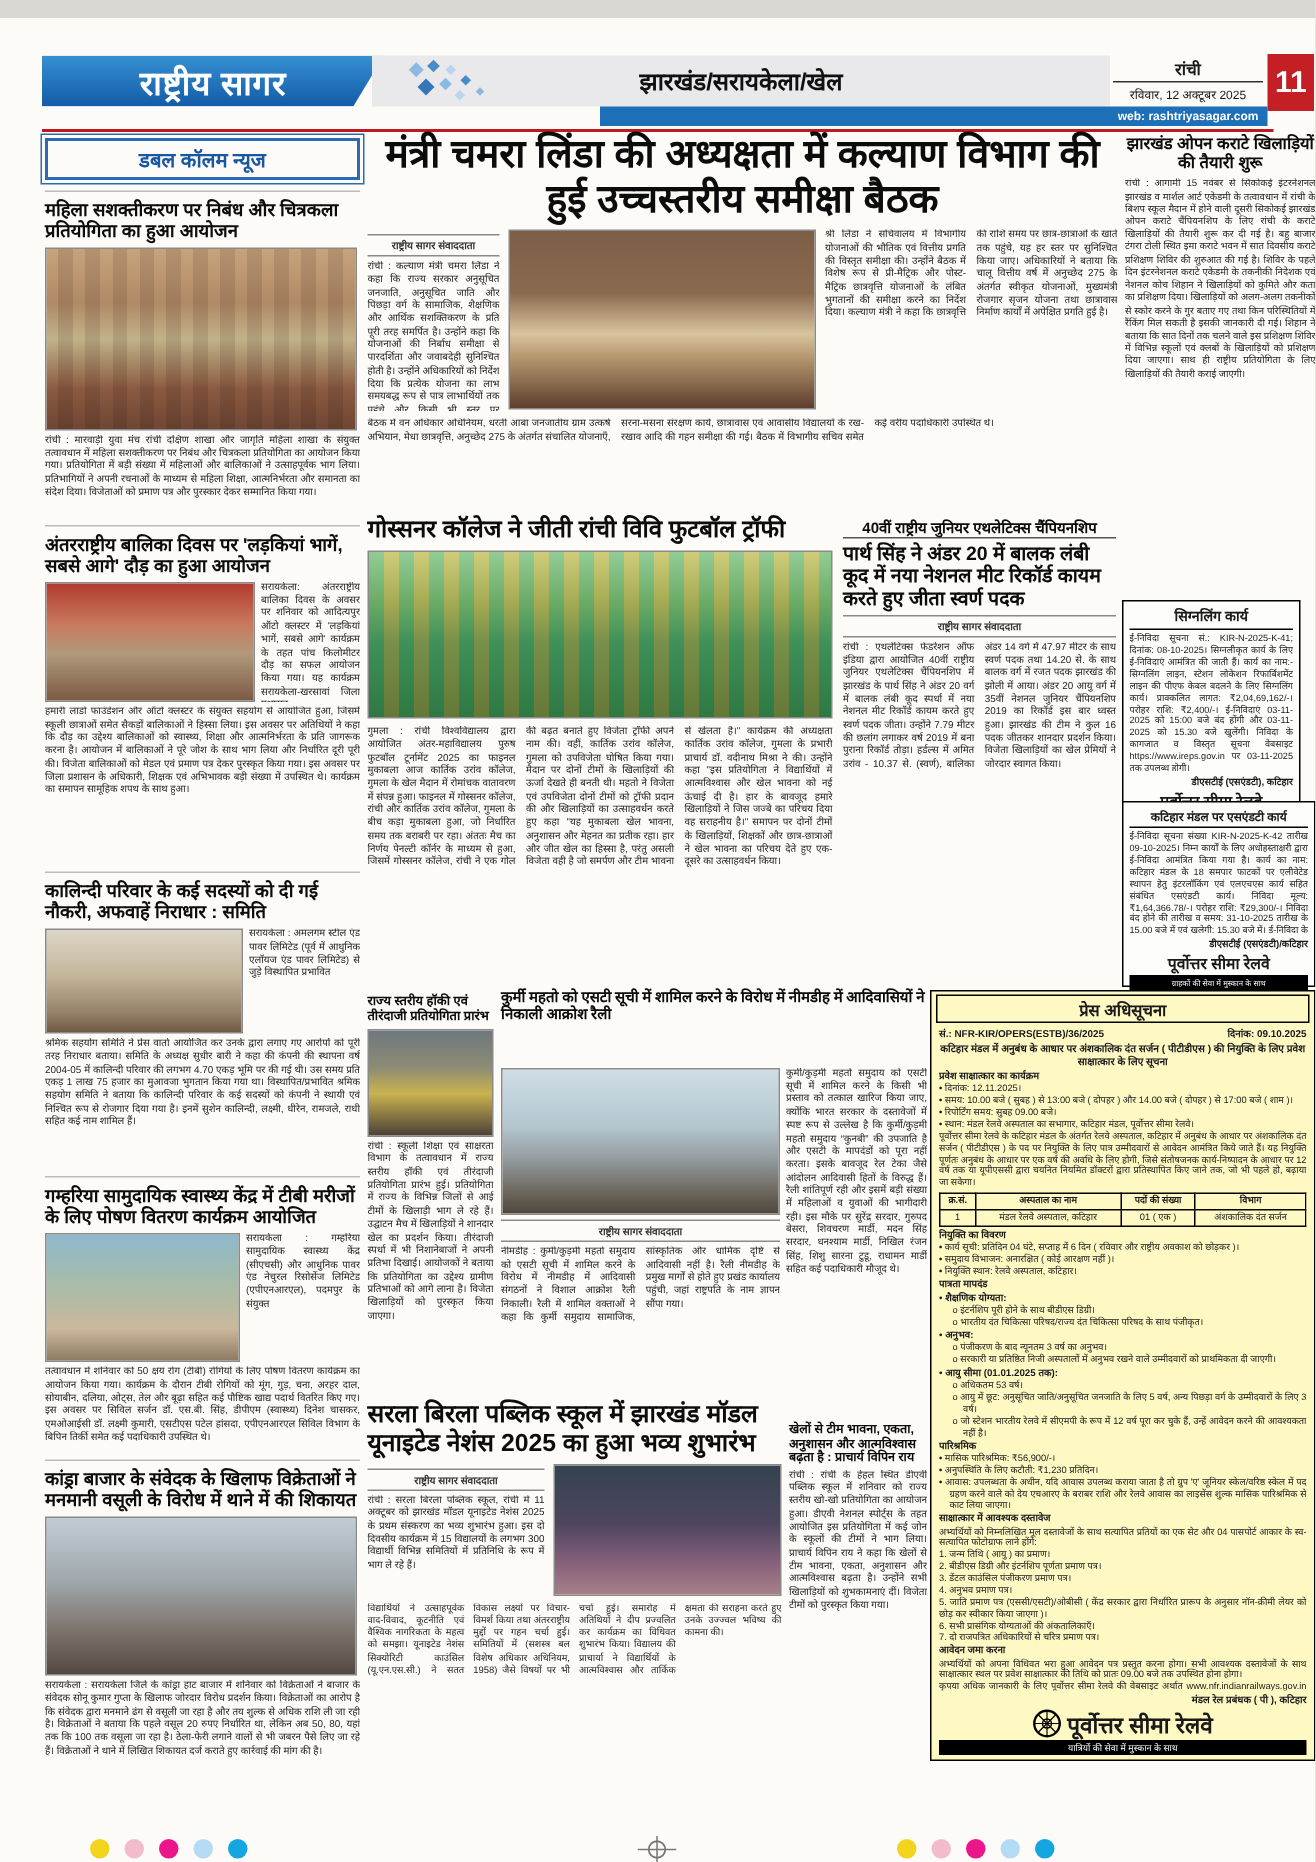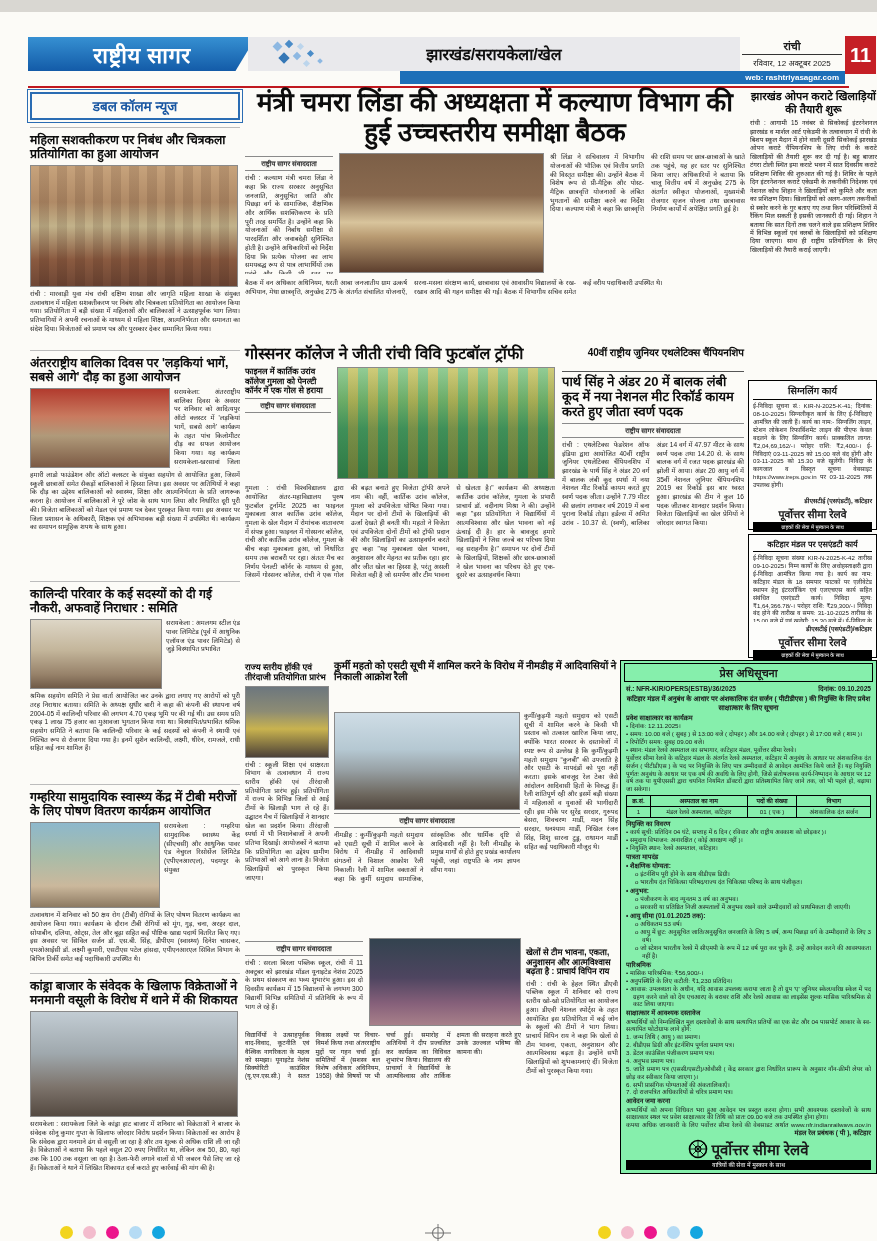--- a/index.html
+++ b/index.html
@@ -52,21 +52,21 @@
   .sidewrap{display:flex;gap:4px;margin-bottom:3px;}
   
   .tbox{border:1.5px solid #000;padding:3px 4px;box-sizing:border-box;background:#fdfdfb;}
   .tbox-title{font-weight:bold;font-size:9.5px;text-align:center;border-bottom:1px solid #000;padding-bottom:2px;margin-bottom:2px;}
   .tbox-body{font-size:6.1px;line-height:1.3;text-align:justify;overflow:hidden;}
   .tbox-sign{font-size:6.4px;font-weight:bold;text-align:right;margin-top:2px;}
   .brandrow{display:flex;align-items:center;justify-content:center;gap:3px;margin-top:2px;}
   .brandname{font-weight:bold;font-size:10.5px;white-space:nowrap;}
   .tagbar{background:#000;color:#fff;font-size:5.2px;text-align:center;padding:1px 0;margin-top:1px;}
   
-  .press{border:1.5px solid #000;box-sizing:border-box;background:#86efac;display:flex;flex-direction:column;padding:3px 5px;}
+  .press{border:1.5px solid #000;box-sizing:border-box;background:#fef9c3;display:flex;flex-direction:column;padding:3px 5px;}
   .press-title{font-weight:bold;font-size:11px;text-align:center;border:1px solid #000;margin:-1px -2px 2px;padding:1px 0;}
   .press-refrow{display:flex;justify-content:space-between;font-weight:bold;font-size:6.6px;}
   .press-sub{font-weight:bold;font-size:6.8px;text-align:center;margin:1px 0;}
   .press-h{font-weight:bold;font-size:6.5px;margin-top:1px;}
   .press-body{font-size:6.2px;line-height:1.27;text-align:justify;overflow:hidden;flex:1;}
   .bullet{padding-left:7px;text-indent:-7px;}
   .bullet::before{content:"• ";font-weight:bold;}
   .subb{padding-left:16px;text-indent:-7px;}
   .subb::before{content:"o ";}
   .ptable{width:100%;border-collapse:collapse;margin:2px 0;font-size:6.2px;text-align:center;}
@@ -163,21 +163,21 @@
       <div class="bt cols2" style="flex:1;height:120px;">श्री लिंडा ने सचिवालय में विभागीय योजनाओं की भौतिक एवं वित्तीय प्रगति की विस्तृत समीक्षा की। उन्होंने बैठक में विशेष रूप से प्री-मैट्रिक और पोस्ट-मैट्रिक छात्रवृत्ति योजनाओं के लंबित भुगतानों की समीक्षा करने का निर्देश दिया। कल्याण मंत्री ने कहा कि छात्रवृत्ति की राशि समय पर छात्र-छात्राओं के खाते तक पहुंचे, यह हर स्तर पर सुनिश्चित किया जाए। अधिकारियों ने बताया कि चालू वित्तीय वर्ष में अनुच्छेद 275 के अंतर्गत स्वीकृत योजनाओं, मुख्यमंत्री रोजगार सृजन योजना तथा छात्रावास निर्माण कार्यों में अपेक्षित प्रगति हुई है।</div>
     </div>
     <div class="bt cols3" style="height:62px;margin-top:5px;">बैठक में वन अधिकार अधिनियम, धरती आबा जनजातीय ग्राम उत्कर्ष अभियान, मेधा छात्रवृत्ति, अनुच्छेद 275 के अंतर्गत संचालित योजनाएँ, सरना-मसना संरक्षण कार्य, छात्रावास एवं आवासीय विद्यालयों के रख-रखाव आदि की गहन समीक्षा की गई। बैठक में विभागीय सचिव समेत कई वरीय पदाधिकारी उपस्थित थे।</div>
   </div>
 
   <div class="abs" style="left:750px;top:78px;width:127px;">
     <div class="hl" style="font-size:11px;text-align:center;">झारखंड ओपन कराटे खिलाड़ियों की तैयारी शुरू</div>
     <div class="bt" style="height:252px;margin-top:4px;font-size:6.4px;">रांची : आगामी 15 नवंबर से सिकोकई इंटरनेशनल झारखंड व मार्शल आर्ट एकेडमी के तत्वावधान में रांची के बिशप स्कूल मैदान में होने वाली दूसरी सिकोकई झारखंड ओपन कराटे चैंपियनशिप के लिए रांची के कराटे खिलाड़ियों की तैयारी शुरू कर दी गई है। बहु बाजार टंगरा टोली स्थित इमा कराटे भवन में सात दिवसीय कराटे प्रशिक्षण शिविर की शुरुआत की गई है। शिविर के पहले दिन इंटरनेशनल कराटे एकेडमी के तकनीकी निदेशक एवं नेशनल कोच शिहान ने खिलाड़ियों को कुमिते और कता का प्रशिक्षण दिया। खिलाड़ियों को अलग-अलग तकनीकों से स्कोर करने के गुर बताए गए तथा किन परिस्थितियों में रैंकिंग मिल सकती है इसकी जानकारी दी गई। शिहान ने बताया कि सात दिनों तक चलने वाले इस प्रशिक्षण शिविर में विभिन्न स्कूलों एवं क्लबों के खिलाड़ियों को प्रशिक्षण दिया जाएगा। साथ ही राष्ट्रीय प्रतियोगिता के लिए खिलाड़ियों की तैयारी कराई जाएगी।</div>
   </div>
 
-  <div class="abs tbox" style="left:748px;top:368px;width:129px;height:150px;">
+  <div class="abs tbox" style="left:748px;top:388px;width:119px;height:150px;">
     <div class="tbox-title">सिग्नलिंग कार्य</div>
     <div class="tbox-body" style="height:92px;">ई-निविदा सूचना सं.: KIR-N-2025-K-41; दिनांक: 08-10-2025। सिग्नलीकृत कार्य के लिए ई-निविदाएं आमंत्रित की जाती हैं। कार्य का नाम:- सिग्नलिंग लाइन, स्टेशन लोकेशन रिफार्बिशमेंट लाइन की पीएफ केबल बदलने के लिए सिग्नलिंग कार्य। प्राक्कलित लागत: ₹2,04,69,162/-। परोहर राशि: ₹2,400/-। ई-निविदाएं 03-11-2025 को 15:00 बजे बंद होंगी और 03-11-2025 को 15.30 बजे खुलेंगी। निविदा के कागजात व विस्तृत सूचना वेबसाइट https://www.ireps.gov.in पर 03-11-2025 तक उपलब्ध होगी।</div>
     <div class="tbox-sign">डीएसटीई (एसएंडटी), कटिहार</div>
     <div class="brandrow">
       <span class="brandname">पूर्वोत्तर सीमा रेलवे</span>
     </div>
     <div class="tagbar">ग्राहकों की सेवा में मुस्कान के साथ</div>
   </div>
 
   <div class="abs tbox" style="left:748px;top:522px;width:129px;height:124px;">
@@ -186,51 +186,48 @@
     <div class="tbox-sign">डीएसटीई (एसएंडटी)/कटिहार</div>
     <div class="brandrow">
       <span class="brandname">पूर्वोत्तर सीमा रेलवे</span>
     </div>
     <div class="tagbar">ग्राहकों की सेवा में मुस्कान के साथ</div>
   </div>
 
   <div class="abs" style="left:245px;top:333px;width:310px;">
     <div class="hl" style="font-size:16px;">गोस्सनर कॉलेज ने जीती रांची विवि फुटबॉल ट्रॉफी</div>
     <div style="display:flex;gap:6px;margin-top:4px;">
-      <div style="width:86px;flex:none;">
-        <div class="hl" style="font-size:8.2px;">फाइनल में कार्तिक उरांव कॉलेज गुमला को पेनल्टी कॉर्नर में एक गोल से हराया</div>
-        <div class="byline">राष्ट्रीय सागर संवाददाता</div>
-      </div>
       <div class="ph ph-football" style="flex:1;height:112px;"></div>
     </div>
     <div class="bt cols3" style="height:168px;margin-top:5px;">गुमला : रांची विश्वविद्यालय द्वारा आयोजित अंतर-महाविद्यालय पुरुष फुटबॉल टूर्नामेंट 2025 का फाइनल मुकाबला आज कार्तिक उरांव कॉलेज, गुमला के खेल मैदान में रोमांचक वातावरण में संपन्न हुआ। फाइनल में गोस्सनर कॉलेज, रांची और कार्तिक उरांव कॉलेज, गुमला के बीच कड़ा मुकाबला हुआ, जो निर्धारित समय तक बराबरी पर रहा। अंततः मैच का निर्णय पेनल्टी कॉर्नर के माध्यम से हुआ, जिसमें गोस्सनर कॉलेज, रांची ने एक गोल की बढ़त बनाते हुए विजेता ट्रॉफी अपने नाम की। वहीं, कार्तिक उरांव कॉलेज, गुमला को उपविजेता घोषित किया गया। मैदान पर दोनों टीमों के खिलाड़ियों की ऊर्जा देखते ही बनती थी। महतो ने विजेता एवं उपविजेता दोनों टीमों को ट्रॉफी प्रदान की और खिलाड़ियों का उत्साहवर्धन करते हुए कहा "यह मुकाबला खेल भावना, अनुशासन और मेहनत का प्रतीक रहा। हार और जीत खेल का हिस्सा है, परंतु असली विजेता वही है जो समर्पण और टीम भावना से खेलता है।" कार्यक्रम की अध्यक्षता कार्तिक उरांव कॉलेज, गुमला के प्रभारी प्राचार्य डॉ. वदीनाथ मिश्रा ने की। उन्होंने कहा "इस प्रतियोगिता ने विद्यार्थियों में आत्मविश्वास और खेल भावना को नई ऊंचाई दी है। हार के बावजूद हमारे खिलाड़ियों ने जिस जज्बे का परिचय दिया वह सराहनीय है।" समापन पर दोनों टीमों के खिलाड़ियों, शिक्षकों और छात्र-छात्राओं ने खेल भावना का परिचय देते हुए एक-दूसरे का उत्साहवर्धन किया।</div>
   </div>
 
   <div class="abs" style="left:562px;top:335px;width:182px;">
-    <div class="hl" style="font-size:10px;text-align:right;border-bottom:1px solid #555;padding-bottom:13px;">40वीं राष्ट्रीय जुनियर एथलेटिक्स चैंपियनशिप</div>
+    <div class="hl" style="font-size:10px;text-align:center;border-bottom:1px solid #555;padding-bottom:0;">40वीं राष्ट्रीय जुनियर एथलेटिक्स चैंपियनशिप</div>
     <div class="hl" style="font-size:13px;margin-top:3px;">पार्थ सिंह ने अंडर 20 में बालक लंबी कूद में नया नेशनल मीट रिकॉर्ड कायम करते हुए जीता स्वर्ण पदक</div>
     <div class="byline">राष्ट्रीय सागर संवाददाता</div>
     <div class="bt cols2" style="height:218px;">रांची : एथलेटिक्स फेडरेशन ऑफ इंडिया द्वारा आयोजित 40वीं राष्ट्रीय जुनियर एथलेटिक्स चैंपियनशिप में झारखंड के पार्थ सिंह ने अंडर 20 वर्ग में बालक लंबी कूद स्पर्धा में नया नेशनल मीट रिकॉर्ड कायम करते हुए स्वर्ण पदक जीता। उन्होंने 7.79 मीटर की छलांग लगाकर वर्ष 2019 में बना पुराना रिकॉर्ड तोड़ा। हर्डल्स में अमित उरांव - 10.37 से. (स्वर्ण), बालिका अंडर 14 वर्ग में 47.97 मीटर के साथ स्वर्ण पदक तथा 14.20 से. के साथ बालक वर्ग में रजत पदक झारखंड की झोली में आया। अंडर 20 आयु वर्ग में 35वीं नेशनल जुनियर चैंपियनशिप 2019 का रिकॉर्ड इस बार ध्वस्त हुआ। झारखंड की टीम ने कुल 16 पदक जीतकर शानदार प्रदर्शन किया। विजेता खिलाड़ियों का खेल प्रेमियों ने जोरदार स्वागत किया।</div>
   </div>
 
   <div class="abs" style="left:245px;top:651px;width:84px;">
     <div class="hl" style="font-size:8.6px;">राज्य स्तरीय हॉकी एवं तीरंदाजी प्रतियोगिता प्रारंभ</div>
     <div class="ph ph-hockey" style="width:84px;height:72px;margin-top:3px;"></div>
     <div class="bt" style="height:168px;margin-top:3px;">रांची : स्कूली शिक्षा एवं साक्षरता विभाग के तत्वावधान में राज्य स्तरीय हॉकी एवं तीरंदाजी प्रतियोगिता प्रारंभ हुई। प्रतियोगिता में राज्य के विभिन्न जिलों से आई टीमों के खिलाड़ी भाग ले रहे हैं। उद्घाटन मैच में खिलाड़ियों ने शानदार खेल का प्रदर्शन किया। तीरंदाजी स्पर्धा में भी निशानेबाजों ने अपनी प्रतिभा दिखाई। आयोजकों ने बताया कि प्रतियोगिता का उद्देश्य ग्रामीण प्रतिभाओं को आगे लाना है। विजेता खिलाड़ियों को पुरस्कृत किया जाएगा।</div>
   </div>
 
   <div class="abs hl" style="left:334px;top:648px;width:286px;font-size:10px;font-family:Liberation Serif, serif;">कुर्मी महतो को एसटी सूची में शामिल करने के विरोध में नीमडीह में आदिवासियों ने निकाली आक्रोश रैली</div>
   <div class="abs" style="left:334px;top:700px;width:186px;">
     <div class="ph ph-rallyimg" style="width:186px;height:98px;"></div>
     <div class="byline">राष्ट्रीय सागर संवाददाता</div>
     <div class="bt cols2" style="height:92px;">नीमडीह : कुर्मी/कुड़मी महतो समुदाय को एसटी सूची में शामिल करने के विरोध में नीमडीह में आदिवासी संगठनों ने विशाल आक्रोश रैली निकाली। रैली में शामिल वक्ताओं ने कहा कि कुर्मी समुदाय सामाजिक, सांस्कृतिक और धार्मिक दृष्टि से आदिवासी नहीं है। रैली नीमडीह के प्रमुख मार्गों से होते हुए प्रखंड कार्यालय पहुंची, जहां राष्ट्रपति के नाम ज्ञापन सौंपा गया।</div>
   </div>
   <div class="abs bt" style="left:524px;top:700px;width:94px;height:232px;">कुर्मी/कुड़मी महतो समुदाय को एसटी सूची में शामिल करने के किसी भी प्रस्ताव को तत्काल खारिज किया जाए, क्योंकि भारत सरकार के दस्तावेजों में स्पष्ट रूप से उल्लेख है कि कुर्मी/कुड़मी महतो समुदाय “कुनबी” की उपजाति है और एसटी के मापदंडों को पूरा नहीं करता। इसके बावजूद रेल टेका जैसे आंदोलन आदिवासी हितों के विरुद्ध हैं। रैली शांतिपूर्ण रही और इसमें बड़ी संख्या में महिलाओं व युवाओं की भागीदारी रही। इस मौके पर सुरेंद्र सरदार, गुरुपद बेसरा, शिवचरण मार्डी, मदन सिंह सरदार, धनश्याम मार्डी, निखिल रंजन सिंह, शिशु सारना टुडू, राधामन मार्डी सहित कई पदाधिकारी मौजूद थे।</div>
 
   <div class="abs" style="left:245px;top:922px;width:276px;">
+    <div class="hl" style="font-size:16.5px;">सरला बिरला पब्लिक स्कूल में झारखंड मॉडल यूनाइटेड नेशंस 2025 का हुआ भव्य शुभारंभ</div>
     <div style="display:flex;gap:6px;margin-top:4px;">
       <div style="width:118px;flex:none;">
         <div class="byline">राष्ट्रीय सागर संवाददाता</div>
         <div class="bt" style="height:66px;">रांची : सरला बिरला पब्लिक स्कूल, रांची में 11 अक्टूबर को झारखंड मॉडल यूनाइटेड नेशंस 2025 के प्रथम संस्करण का भव्य शुभारंभ हुआ। इस दो दिवसीय कार्यक्रम में 15 विद्यालयों के लगभग 300 विद्यार्थी विभिन्न समितियों में प्रतिनिधि के रूप में भाग ले रहे हैं।</div>
       </div>
       <div class="ph ph-mun" style="flex:1;height:88px;"></div>
     </div>
     <div class="bt cols4" style="height:142px;margin-top:5px;font-size:6.3px;">विद्यार्थियों ने उत्साहपूर्वक वाद-विवाद, कूटनीति एवं वैश्विक नागरिकता के महत्व को समझा। यूनाइटेड नेशंस सिक्योरिटी काउंसिल (यू.एन.एस.सी.) ने सतत विकास लक्ष्यों पर विचार-विमर्श किया तथा अंतरराष्ट्रीय मुद्दों पर गहन चर्चा हुई। समितियों में (सशस्त्र बल विशेष अधिकार अधिनियम, 1958) जैसे विषयों पर भी चर्चा हुई। समारोह में अतिथियों ने दीप प्रज्वलित कर कार्यक्रम का विधिवत शुभारंभ किया। विद्यालय की प्राचार्या ने विद्यार्थियों के आत्मविश्वास और तार्किक क्षमता की सराहना करते हुए उनके उज्ज्वल भविष्य की कामना की।</div>
   </div>
 

